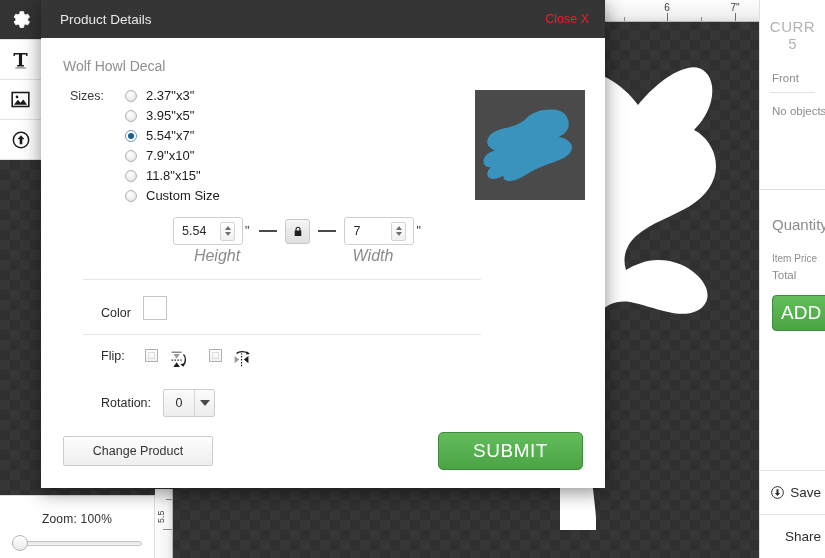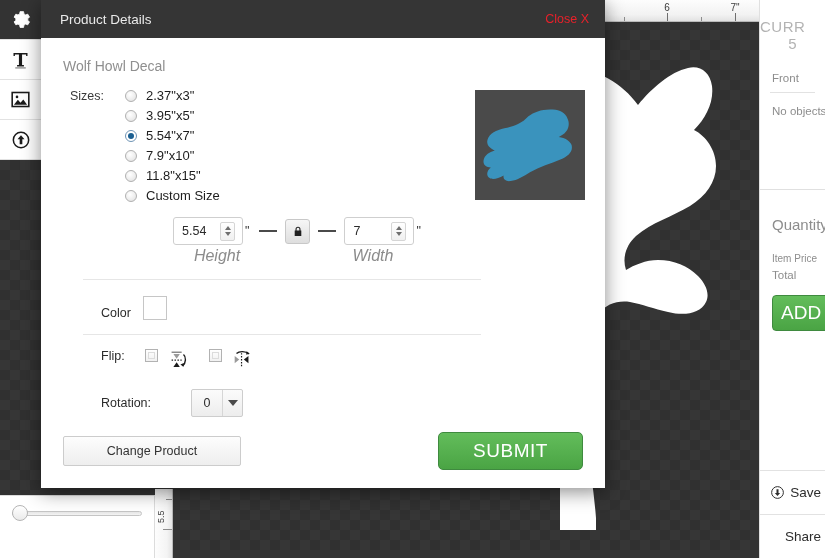--- a/index.html
+++ b/index.html
@@ -176,57 +176,57 @@
   .flip-row { display:flex; margin: 14px 0 0 38px; }
   .flip-label { font-size: 12.5px; color: #2b2b2b; width: 44px; }
   .chk {
     width: 13px; height: 13px; border: 1px solid #b2b2b2;
     background: linear-gradient(to bottom,#ffffff,#f1f1f1); cursor: pointer;
     margin-right: 9px; position: relative;
   }
   .chk::after{content:"";position:absolute;left:2px;top:2px;right:2px;bottom:2px;border:1px solid #dcdcdc;}
   .flip-ico { margin-right: 20px; display:flex; align-items:center; }
 
-  .rot-row { display:flex; align-items:center; margin: 18px 0 8px 38px; gap: 28px; }
+  .rot-row { display:flex; align-items:center; margin: 18px 0 8px 38px; }
   .rot-label { font-size: 12.5px; color: #2b2b2b; margin-right: 12px; }
   .rot-select {
     width: 52px; height: 28px; border: 1px solid #cdcdcd; border-radius: 2px;
     background: linear-gradient(to bottom,#fbfbfb,#ededed);
     display: flex; align-items: center; cursor: pointer;
   }
   .rot-value { flex:1; text-align:center; font-size: 12.5px; color: #2b2b2b; }
   .rot-arrow {
     width: 20px; border-left: 1px solid #d6d6d6; height:100%;
     display:flex; align-items:center; justify-content:center;
   }
   .rot-arrow i {
     width:0;height:0;border-left:5px solid transparent;border-right:5px solid transparent;
     border-top:6px solid #4a4a4a;
   }
 
   .footer { position: absolute; left: 22px; right: 22px; bottom: 18px; display:flex; justify-content:space-between; align-items:center; }
   .btn-change {
-    width: 178px; height: 30px; border: 1px solid #cccccc; border-radius: 2px;
+    width: 150px; height: 30px; border: 1px solid #cccccc; border-radius: 2px;
     background: linear-gradient(to bottom,#fdfdfd,#eeeeee);
     font-size: 12.5px; color: #333; cursor: pointer; font-family:"Liberation Sans",sans-serif;
   }
   .btn-submit {
     width: 145px; height: 38px; border: 1px solid #3f8a3f; border-radius: 5px;
     background: linear-gradient(to bottom,#63bd5b,#4aa444);
     color: #ffffff; font-size: 19px; letter-spacing: .5px; cursor: pointer;
     font-family:"Liberation Sans",sans-serif;
   }
 
   
   .right-panel {
     position: absolute; right: 0; top: 0; width: 66px; height: 558px;
     background: #ffffff; z-index: 30; overflow: hidden;
     border-left: 1px solid #e0e0e0;
   }
-  .rp-cur-title { color:#b3b3b3; font-size: 15px; padding-top: 18px; letter-spacing:.5px; white-space:nowrap; }
+  .rp-cur-title { text-align:center; color:#b3b3b3; font-size: 15px; padding-top: 18px; letter-spacing:.5px; white-space:nowrap; }
   .rp-cur-val { text-align:center; color:#b3b3b3; font-size: 15px; white-space:nowrap; }
   .rp-side { font-size: 11.5px; color: #8d8d8d; padding: 20px 0 0 12px; }
   .rp-hr { height:1px; background:#e2e2e2; margin: 8px 10px 0 10px; }
   .rp-noobj { font-size: 11.5px; color: #8d8d8d; padding: 12px 0 0 12px; white-space:nowrap;}
   .rp-block-sep { height:1px; background:#e0e0e0; margin-top: 72px; }
   .rp-qty { font-size: 15px; color: #8d8d8d; padding: 26px 0 0 12px; white-space:nowrap; }
   .rp-price { font-size: 10px; color: #8d8d8d; padding: 20px 8px 0 12px; white-space:nowrap; }
   .rp-total { font-size: 11.5px; color: #8d8d8d; padding: 5px 0 0 12px; white-space:nowrap; }
   .rp-add {
     margin: 14px 0 0 12px; width: 86px; height: 36px; border: 1px solid #3f8a3f; border-radius: 4px;
@@ -317,20 +317,21 @@
     </div>
     <div class="tool">
       <svg width="20" height="20" viewBox="0 0 24 24">
         <circle cx="12" cy="12" r="9.2" fill="none" stroke="#1b1b1b" stroke-width="1.8"></circle>
         <path fill="#1b1b1b" d="M12 6.2l4.2 4.8h-2.6v6h-3.2v-6H7.8z"></path>
       </svg>
     </div>
   </div>
 
   <div class="zoom-panel">
+    <div class="zoom-label">Zoom: 100%</div>
     <div class="zoom-slider">
       <div class="zoom-track"></div>
       <div class="zoom-thumb"></div>
     </div>
   </div>
 
   <div class="right-panel">
     <div class="rp-cur-title">CURR</div>
     <div class="rp-cur-val">5</div>
     <div class="rp-side">Front</div>

